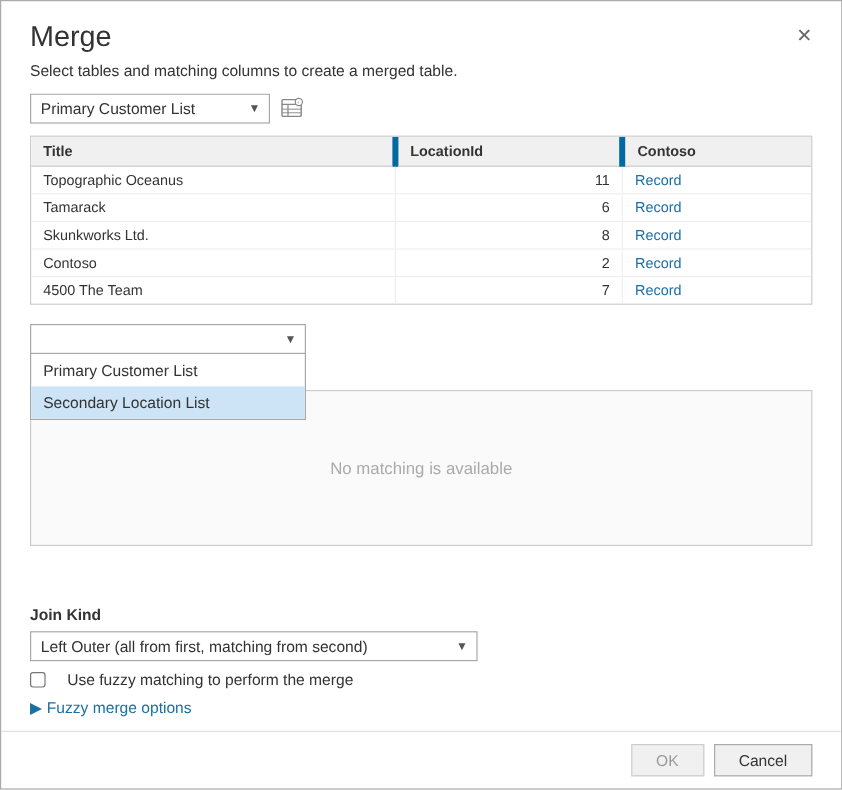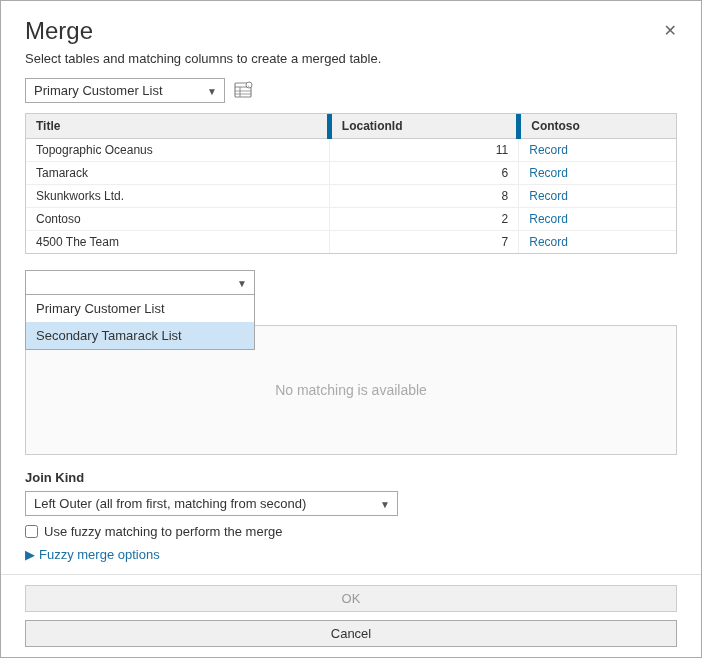--- a/index.html
+++ b/index.html
@@ -203,21 +203,21 @@
       padding: 4px 28px 4px 8px;
       font-size: 13px;
       color: #333;
       width: 100%;
       cursor: pointer;
       outline: none;
     }
     .checkbox-row {
       display: flex;
       align-items: center;
-      gap: 6px;
+      gap: 18px;
       margin-top: 8px;
       font-size: 13px;
       color: #333;
     }
     .checkbox-row input[type="checkbox"] {
       cursor: pointer;
     }
     .fuzzy-link {
       margin-top: 8px;
       font-size: 13px;
@@ -226,21 +226,20 @@
       display: flex;
       align-items: center;
       gap: 4px;
     }
     .footer {
       padding: 10px 24px;
       display: flex;
       justify-content: flex-end;
       gap: 8px;
       border-top: 1px solid #e0e0e0;
-      flex-direction: column;
     }
     .btn {
       padding: 5px 20px;
       font-size: 13px;
       cursor: pointer;
       border: 1px solid #aaa;
       background: #f0f0f0;
       color: #333;
     }
     .btn-ok {
@@ -332,21 +331,21 @@
           <select class="dropdown2">
             <option value=""></option>
             <option>Primary Customer List</option>
             <option>Secondary Location List</option>
           </select>
           <span class="dropdown-arrow">▼</span>
         </div>
         
         <div class="dropdown2-menu">
           <div class="dropdown2-menu-item">Primary Customer List</div>
-          <div class="dropdown2-menu-item selected">Secondary Tamarack List</div>
+          <div class="dropdown2-menu-item selected">Secondary Location List</div>
         </div>
       </div>
 
       <div class="preview-box" style="margin-top: 30px;">
         <span>No matching is available</span>
       </div>
     </div>
   </div>
 
   <div class="bottom-section">

